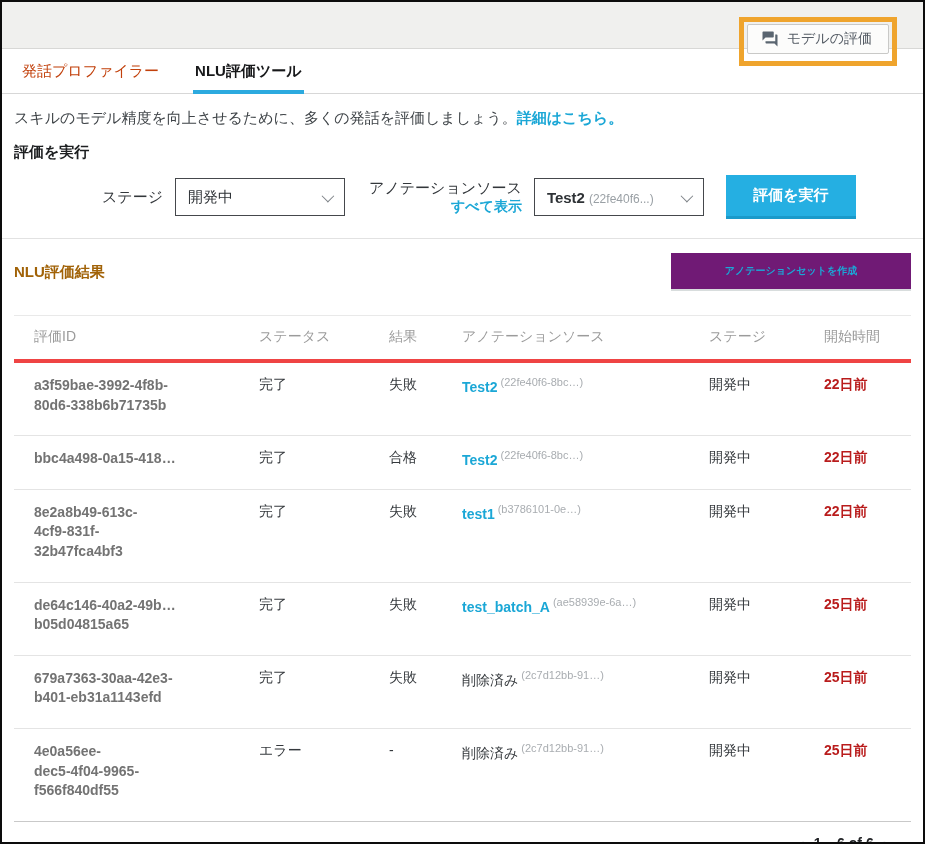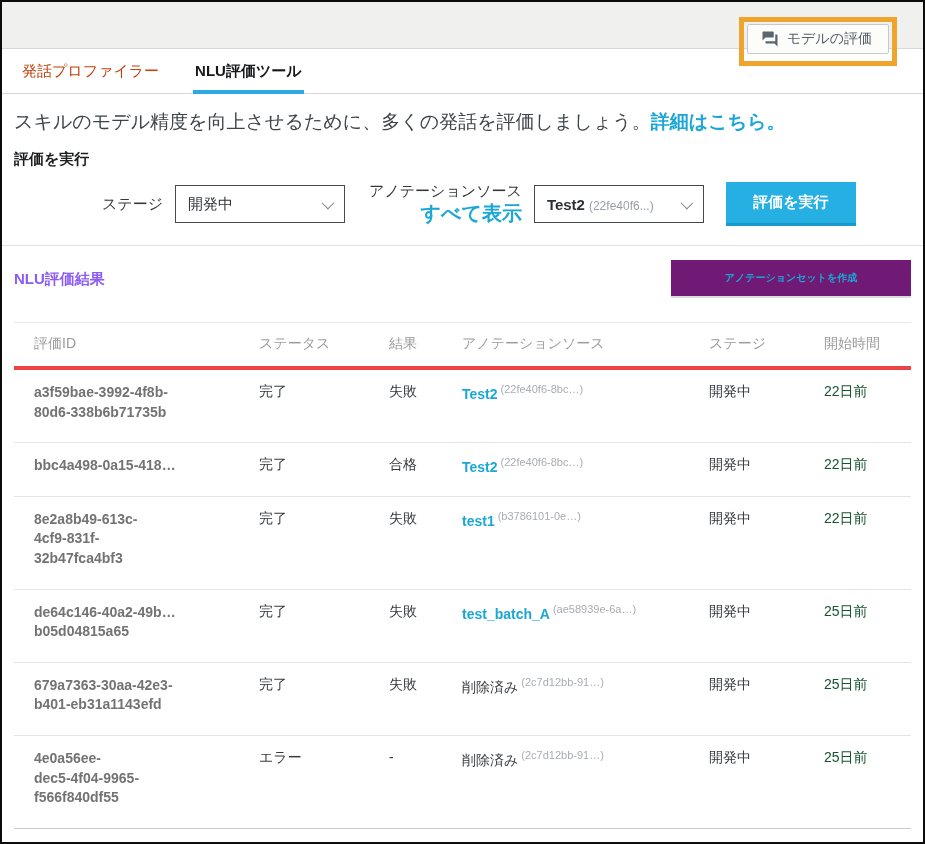--- a/index.html
+++ b/index.html
@@ -57,21 +57,21 @@
   }
   .tab.active { font-weight:bold; color:#17181a; }
   .tab.active::after {
     content:""; position:absolute; left:-2px; right:-2px; bottom:-1px;
     height:4px; background:#2caadf;
   }
 
   
   .content { flex:1 1 auto; padding:0 12px; display:flex; flex-direction:column; }
 
-  .intro { margin-top:15px; font-size:19px; color:#3f4448; }
+  .intro { margin-top:15px; font-size:15px; color:#3f4448; }
   .link { color:#1ba7d6; font-weight:bold; cursor:pointer; text-decoration:none; }
 
   .run-title { margin-top:15px; font-size:15px; font-weight:bold; color:#1d1f21; }
 
   .run-form {
     margin-top:13px; margin-left:88px;
     display:flex; align-items:center;
   }
   .field-label { font-size:15px; color:#33373b; margin-right:12px; }
   .select {
@@ -82,38 +82,38 @@
     cursor:pointer; position:relative;
   }
   .select .chev {
     position:absolute; right:13px; top:14px;
     width:9px; height:9px;
     border-right:1.5px solid #7d8287; border-bottom:1.5px solid #7d8287;
     transform:rotate(45deg) translateY(-2px);
   }
   .anno-label-block { margin-left:24px; margin-right:12px; text-align:right; line-height:1.25; }
   .anno-label-block .lab { font-size:15px; color:#33373b; }
-  .anno-label-block .show-all { font-size:20px; }
+  .anno-label-block .show-all { font-size:14px; }
   .sel-main { font-weight:bold; }
   .sel-id { color:#9aa0a5; font-size:12px; margin-left:4px; }
   .run-btn {
     margin-left:22px;
     width:130px; height:44px;
     background:#25afe2; border:none; border-bottom:3px solid #1a9aca;
     color:#fff; font-size:15px; font-weight:bold;
     cursor:pointer; font-family:inherit;
   }
 
   .divider { margin:19px -12px 0; border-top:1px solid #e2e2e2; }
 
   .results-head {
     margin-top:14px;
     display:flex; justify-content:space-between; align-items:center;
   }
-  .results-title { font-size:15px; font-weight:bold; color:#8b5cf6; }
+  .results-title { font-size:15px; font-weight:bold; color:#a16207; }
   .create-btn {
     width:240px; height:38px;
     background:#701a75; border:none; border-bottom:2px solid #d8dddd;
     color:#1ba7d6; font-size:10px; font-weight:bold;
     cursor:pointer; font-family:inherit;
   }
 
   
   .table { margin-top:24px; border-top:1px solid #e9e9e9; }
   .trow {
@@ -139,21 +139,21 @@
     padding-right:36px; cursor:pointer;
   }
   .cell-status,.cell-result,.cell-stage { color:#35393d; }
   .cell-source .src-name { font-weight:bold; }
   .cell-source .src-name.linked { color:#1ba7d6; cursor:pointer; }
   .cell-source .src-name.plain { color:#35393d; font-weight:normal; }
   .cell-source .src-id {
     color:#a9adb1; font-size:11px;
     vertical-align:super; margin-left:3px;
   }
-  .cell-start { color:#14532d; font-weight:normal; }
+  .cell-start { color:#b91c1c; font-weight:bold; }
 
   .pagination {
     margin:12px 22px 0 0;
     display:flex; justify-content:flex-end; align-items:center; gap:9px;
     font-size:14px;
   }
   .page-chev { color:#cfcfcf; font-size:19px; line-height:1; cursor:pointer; user-select:none; }
   .page-text { font-weight:bold; color:#212326; }
 </style>
 </head>

